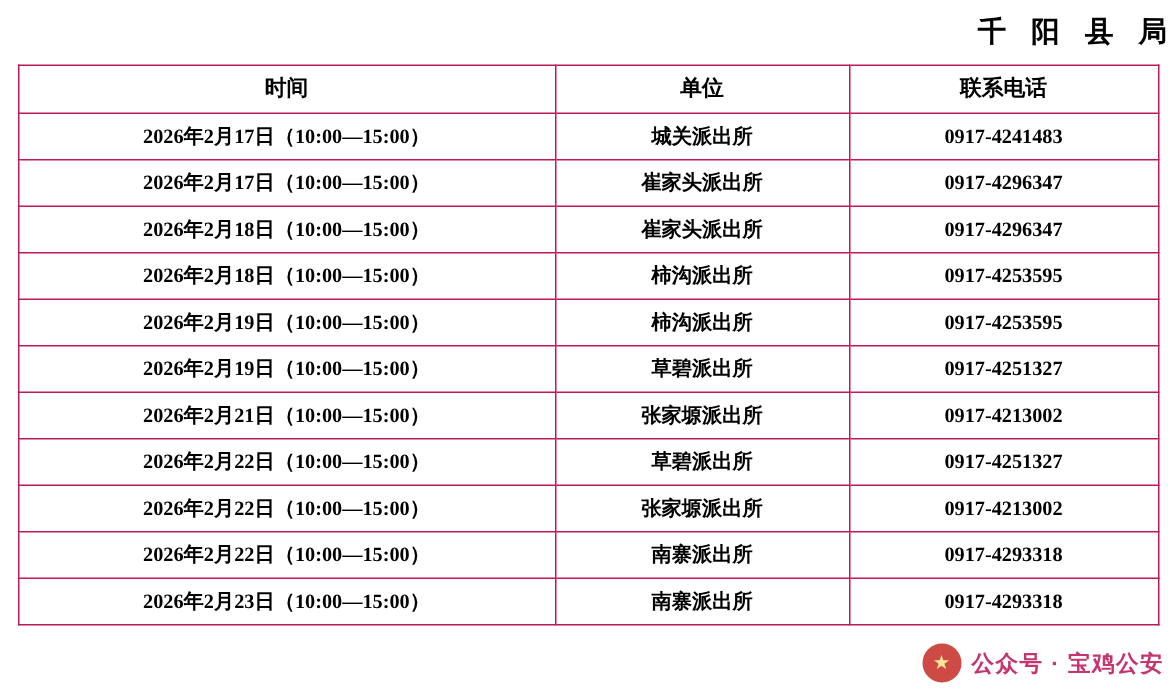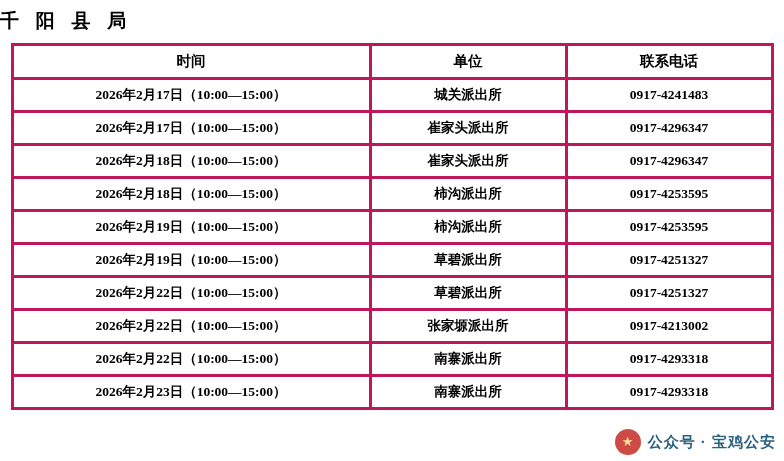--- a/index.html
+++ b/index.html
@@ -14,37 +14,37 @@
     color: #000000;
     overflow: hidden;
   }
   .page {
     position: relative;
     width: 784px;
     height: 461px;
     box-sizing: border-box;
   }
   .title {
-    text-align: left;
+    text-align: right;
     font-size: 19px;
     font-weight: bold;
     letter-spacing: 6px;
     padding-top: 8px;
     padding-bottom: 9px;
     font-family: "Liberation Serif", "DejaVu Serif", serif;
   }
   table.schedule {
     border-collapse: collapse;
     width: 760px;
     margin: 0 auto;
     table-layout: fixed;
   }
   table.schedule th,
   table.schedule td {
-    border: 3px solid #be185d;
+    border: 1px solid #be185d;
     text-align: center;
     font-size: 13.5px;
     font-weight: bold;
     height: 30px;
     line-height: 30px;
     padding: 0;
     white-space: nowrap;
     overflow: hidden;
   }
   table.schedule th {
@@ -78,21 +78,21 @@
   }
   .wm-badge .star {
     color: #ffe08a;
     font-size: 13px;
     line-height: 1;
     margin-top: -1px;
   }
   .wm-text {
     font-size: 15px;
     font-weight: bold;
-    color: #0c4a6e;
+    color: #be185d;
     font-family: "Liberation Sans", "DejaVu Sans", sans-serif;
     letter-spacing: 1px;
     text-shadow: 0 0 2px rgba(255,255,255,0.9);
   }
 </style>
 </head>
 <body>
 
 <div class="page">
 
@@ -136,20 +136,25 @@
         <td>2026年2月19日（10:00—15:00）</td>
         <td>柿沟派出所</td>
         <td>0917-4253595</td>
       </tr>
       <tr>
         <td>2026年2月19日（10:00—15:00）</td>
         <td>草碧派出所</td>
         <td>0917-4251327</td>
       </tr>
       <tr>
+        <td>2026年2月21日（10:00—15:00）</td>
+        <td>张家塬派出所</td>
+        <td>0917-4213002</td>
+      </tr>
+      <tr>
         <td>2026年2月22日（10:00—15:00）</td>
         <td>草碧派出所</td>
         <td>0917-4251327</td>
       </tr>
       <tr>
         <td>2026年2月22日（10:00—15:00）</td>
         <td>张家塬派出所</td>
         <td>0917-4213002</td>
       </tr>
       <tr>

